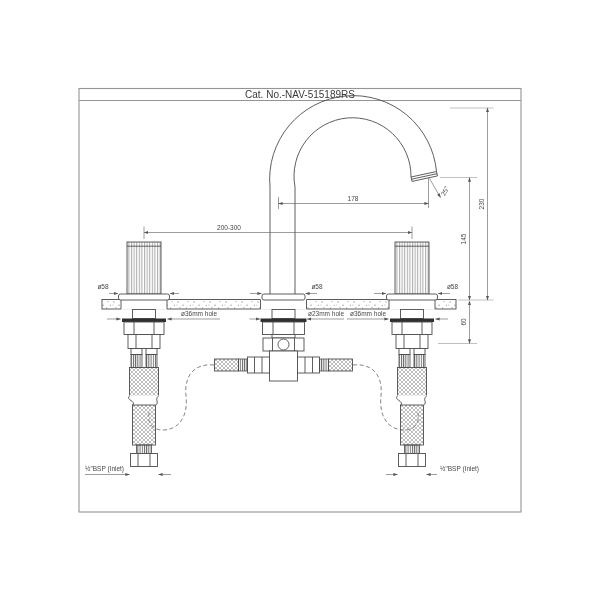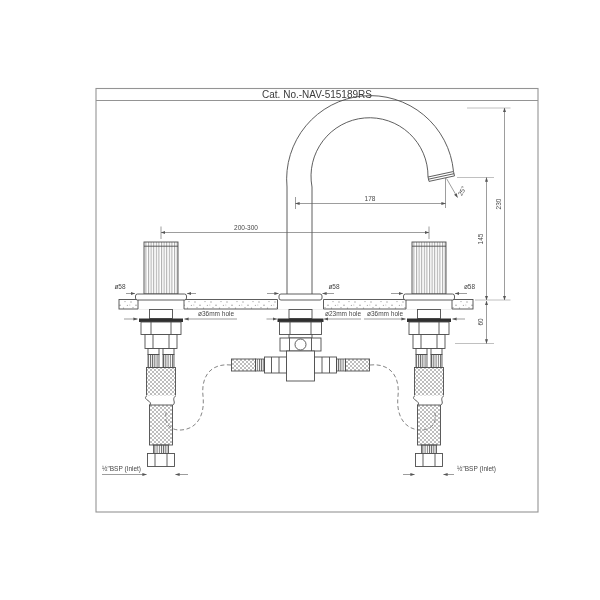--- a/index.html
+++ b/index.html
@@ -1,16 +1,16 @@
 <!DOCTYPE html>
 <html><head>
 <meta charset="utf-8">
 <style>
   html,body{margin:0;padding:0;background:#fff;width:600px;height:600px;overflow:hidden;}
-  .page{width:576px;height:600px;background:#ffffff;position:relative;padding-left:17px;}
+  .page{width:576px;height:600px;background:#ffffff;position:relative;}
   svg{display:block;}
   .title-text{font:10px "Liberation Sans", sans-serif; fill:#3a3a3a;}
   .dim{font:6.5px "Liberation Sans", sans-serif; fill:#474747;}
   .lw{stroke:#4d4d4d;stroke-width:0.9;fill:none;}
   .lwf{stroke:#4d4d4d;stroke-width:0.9;fill:#ffffff;}
   .dk{fill:#2f2f2f;stroke:none;}
   .dl{stroke:#5a5a5a;stroke-width:0.6;fill:none;}
   .ext{stroke:#8c8c8c;stroke-width:0.55;fill:none;}
   .dash{stroke:#666;stroke-width:0.8;fill:none;stroke-dasharray:4 2.6;}
   .border{stroke:#949494;stroke-width:1.1;fill:none;}

